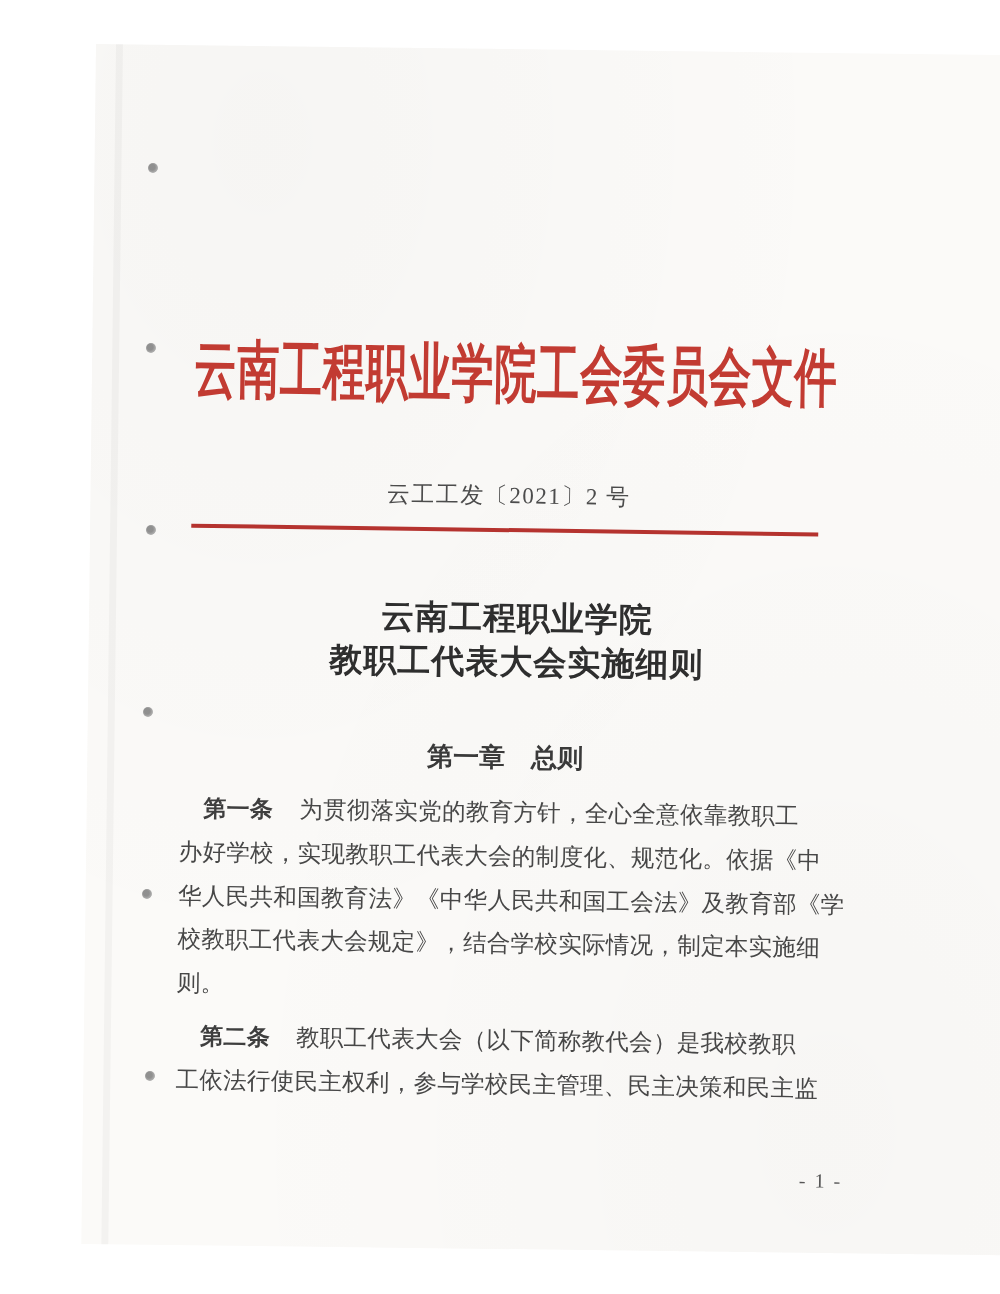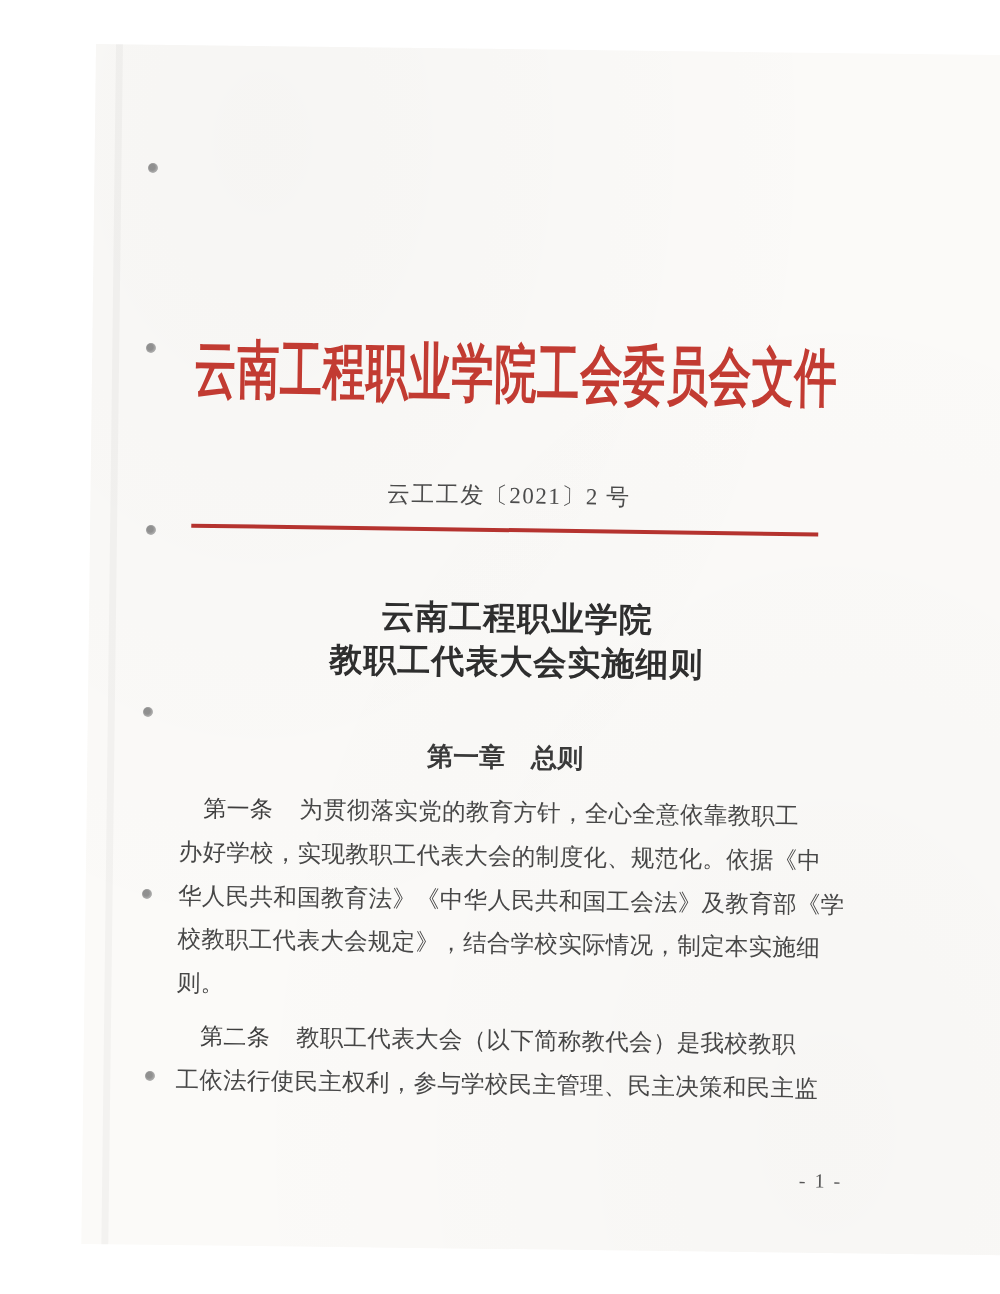--- a/index.html
+++ b/index.html
@@ -63,21 +63,21 @@
   .chapter {
     left:187px; top:741px; width:640px; text-align:center;
     font-size:26px; line-height:34px; font-weight:bold; color:#3a3a3a;
   }
   .chapter .gap { display:inline-block; width:26px; }
   .bl {
     left:182px; width:680px;
     font-size:23.5px; line-height:34px; color:#474747; letter-spacing:0.3px;
   }
   .first { padding-left:24px; }
-  .art-label { font-weight:400; color:#3e3e3e; margin-right:26px;
+  .art-label { font-weight:700; color:#3e3e3e; margin-right:26px;
     font-family:"Liberation Sans","DejaVu Sans",sans-serif; font-size:23px; }
   .p1f{top:795px}.p1a{top:839px}.p1b{top:883px}.p1c{top:926px}.p1d{top:970px}
   .p2f{top:1023px}.p2a{top:1067px}
   .pagenum {
     left:700px; top:1163px; width:150px; text-align:right;
     font-size:20px; line-height:26px; color:#565656; letter-spacing:2px;
   }
 </style>
 </head>
 <body>

